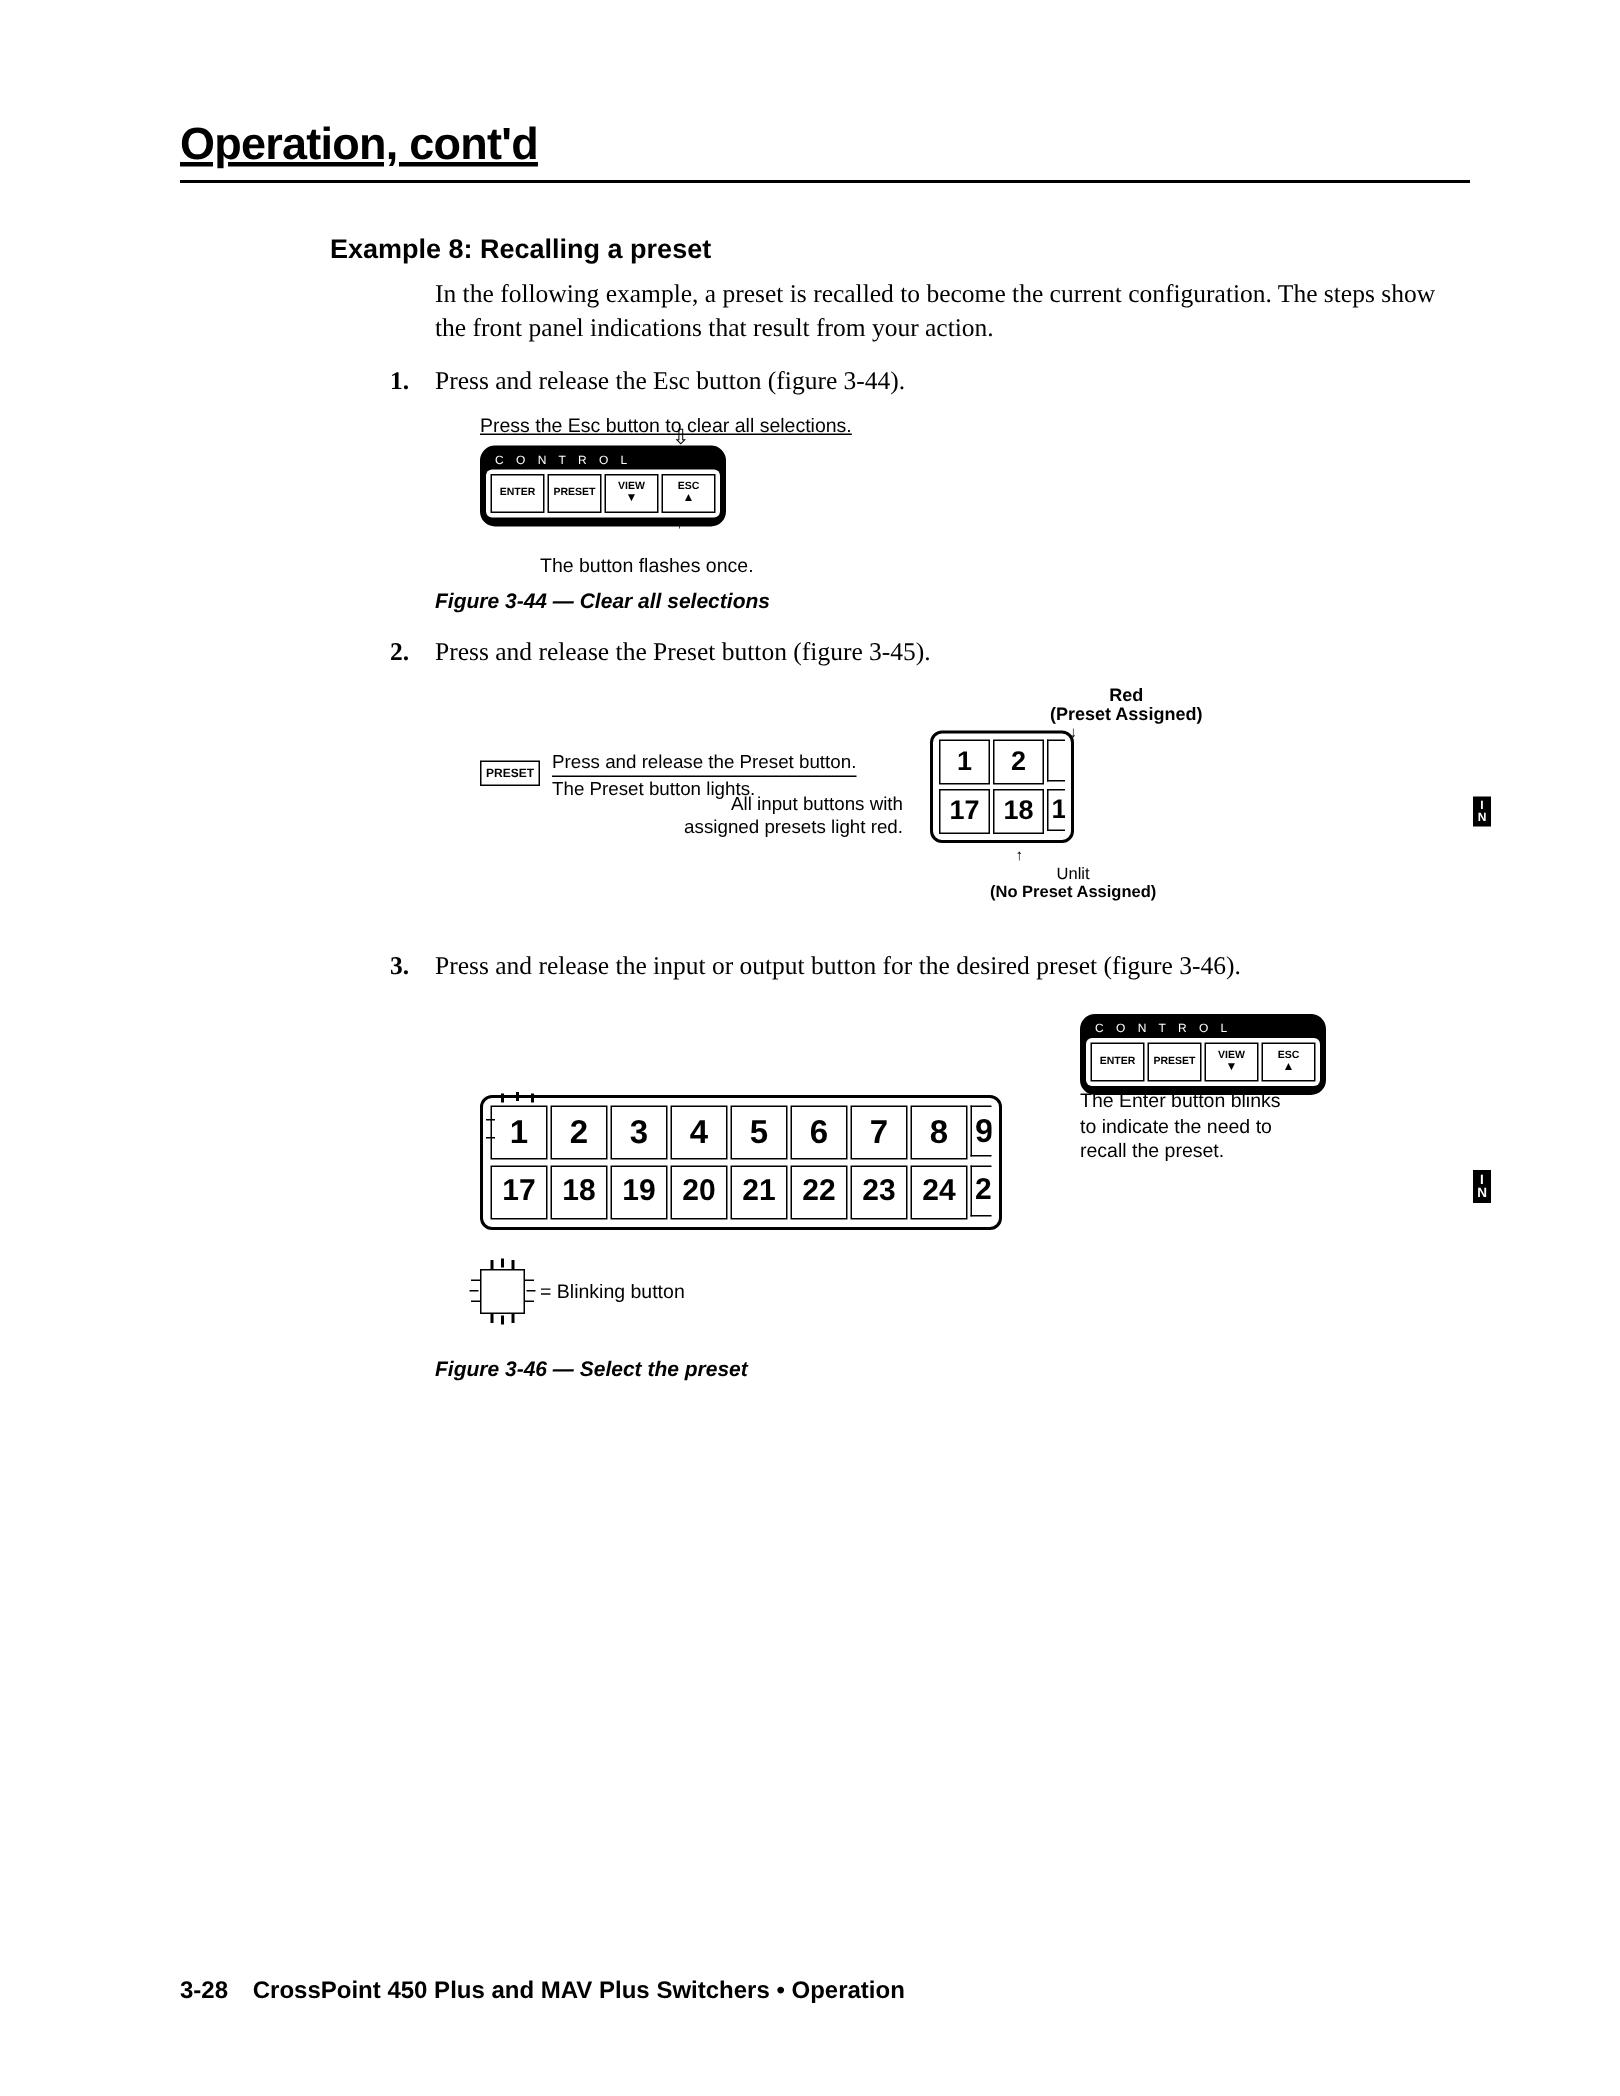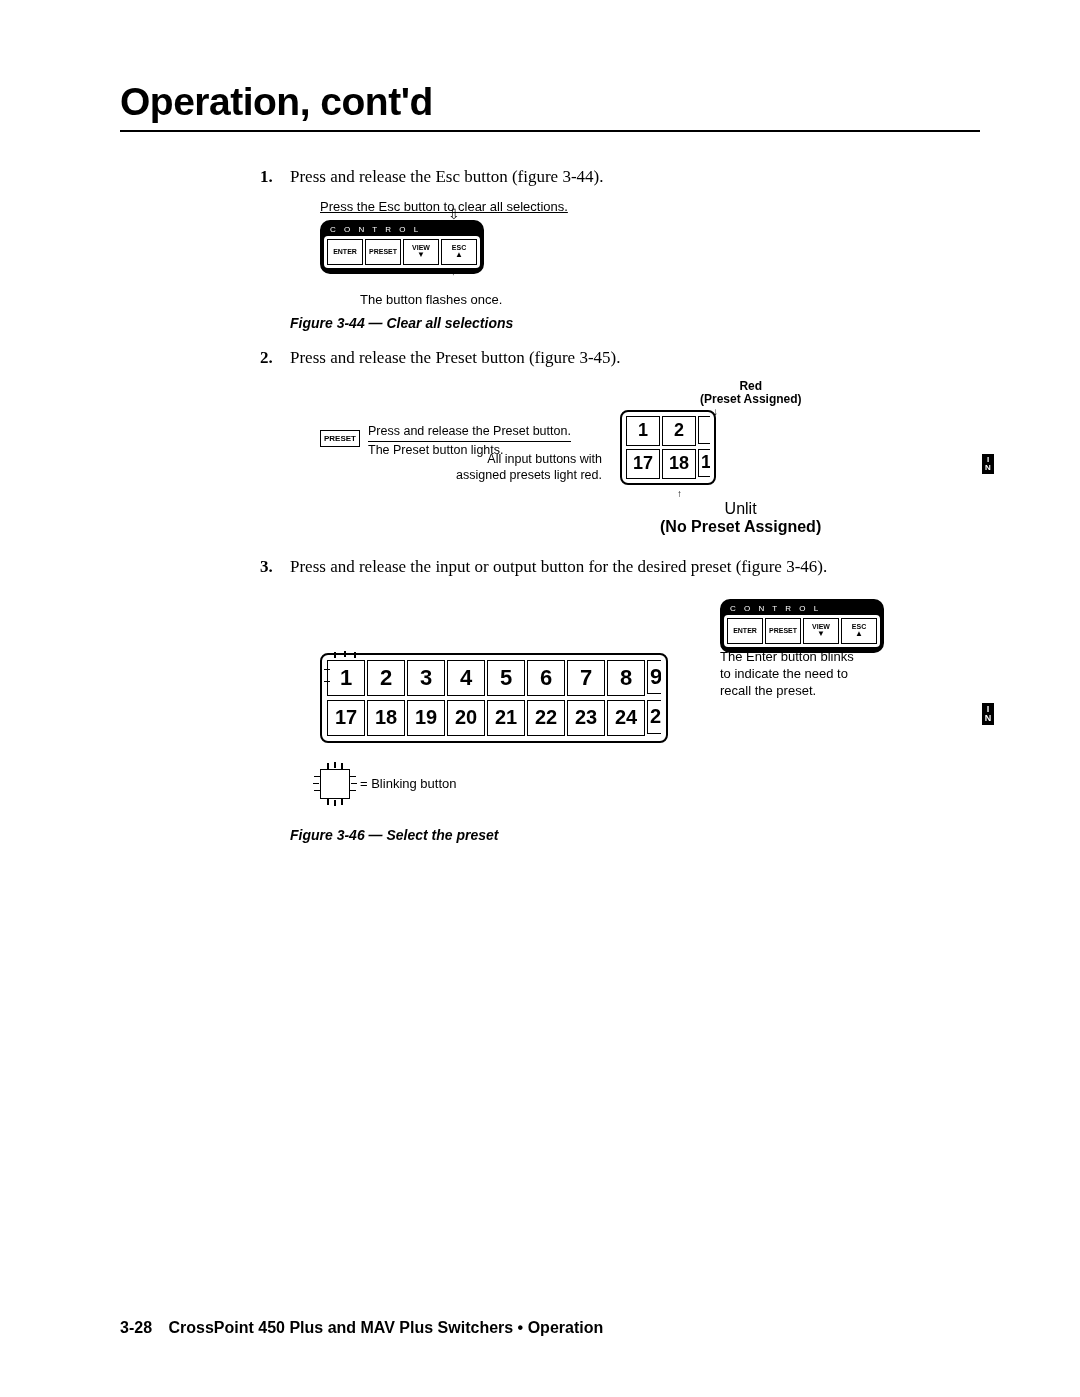--- a/index.html
+++ b/index.html
@@ -12,23 +12,24 @@
   .page {
     width: 1080px;
     height: 1397px;
     position: relative;
     box-sizing: border-box;
     padding: 80px 100px 60px 120px;
   }
   .chapter-title {
     font-family: Arial, Helvetica, sans-serif;
     font-weight: 900;
-    font-size: 39px;
+    font-size: 30px;
     letter-spacing: -0.5px;
     margin: 0 0 6px 0;
+    text-decoration: underline;
   }
   .hr {
     border: none;
     border-top: 2px solid #000;
     margin: 0 0 34px 0;
   }
   .example-heading {
     font-family: Arial, Helvetica, sans-serif;
     font-weight: 900;
     font-size: 18px;
@@ -124,21 +125,21 @@
     display: flex; align-items: center; justify-content: center;
     font-weight: bold; font-size: 18px; font-family: Arial, sans-serif;
     background: #fff;
   }
   .num-btn.cut { width: 12px; overflow: hidden; justify-content: flex-start; padding-left: 2px; box-sizing: border-box; border-right: none;}
   .fig45-in {
     position: absolute; right: -14px; top: 74px;
     background: #000; color: #fff; font-size: 8px; font-weight: bold;
     width: 10px; text-align: center; padding: 2px 1px; line-height: 1;
   }
-  .fig45-unlit { position: absolute; left: 340px; top: 120px; text-align: center; font-size: 16px; line-height: 1.15; }
+  .fig45-unlit { position: absolute; left: 340px; top: 120px; text-align: center; font-size: 11px; line-height: 1.15; }
   .fig45-unlit .b { font-weight: bold; }
   .fig45-arrow-down {position:absolute; left:393px; top:26px; font-size:10px;}
   .fig45-arrow-up {position:absolute; left:357px; top:108px; font-size:10px;}
   
   .fig46 { margin: 0 0 6px 200px; position: relative; height: 230px; font-family: Arial, Helvetica, sans-serif; font-size: 12.5px; }
   .fig46-text { position: absolute; left: 0; top: 0; line-height: 1.3; }
   .fig46-text .b { font-weight: bold; }
   .fig46-panel {
     position: absolute; left: 0; top: 64px;
     border: 2.5px solid #000; border-radius: 8px;
@@ -177,20 +178,22 @@
   .footer .txt { font-weight: 900; }
 </style>
 </head>
 <body>
 
 <div class="page">
 
   <h1 class="chapter-title">Operation, cont'd</h1>
   <hr class="hr">
 
+  <div class="example-heading">Example 8: Recalling a preset</div>
+  <p class="body-text">In the following example, a preset is recalled to become the current configuration. The steps show the front panel indications that result from your action.</p>
 
   <div class="step-row">
     <div class="step-num">1.</div>
     <div class="step-text">Press and release the Esc button (figure 3-44).</div>
   </div>
 
   <div class="fig44">
     <div class="fig44-top">Press the Esc button to clear all selections.</div>
     <div style="position:relative; display:inline-block;">
       <div style="position:absolute; left:128px; top:-14px; font-size:14px;">⇩</div>

